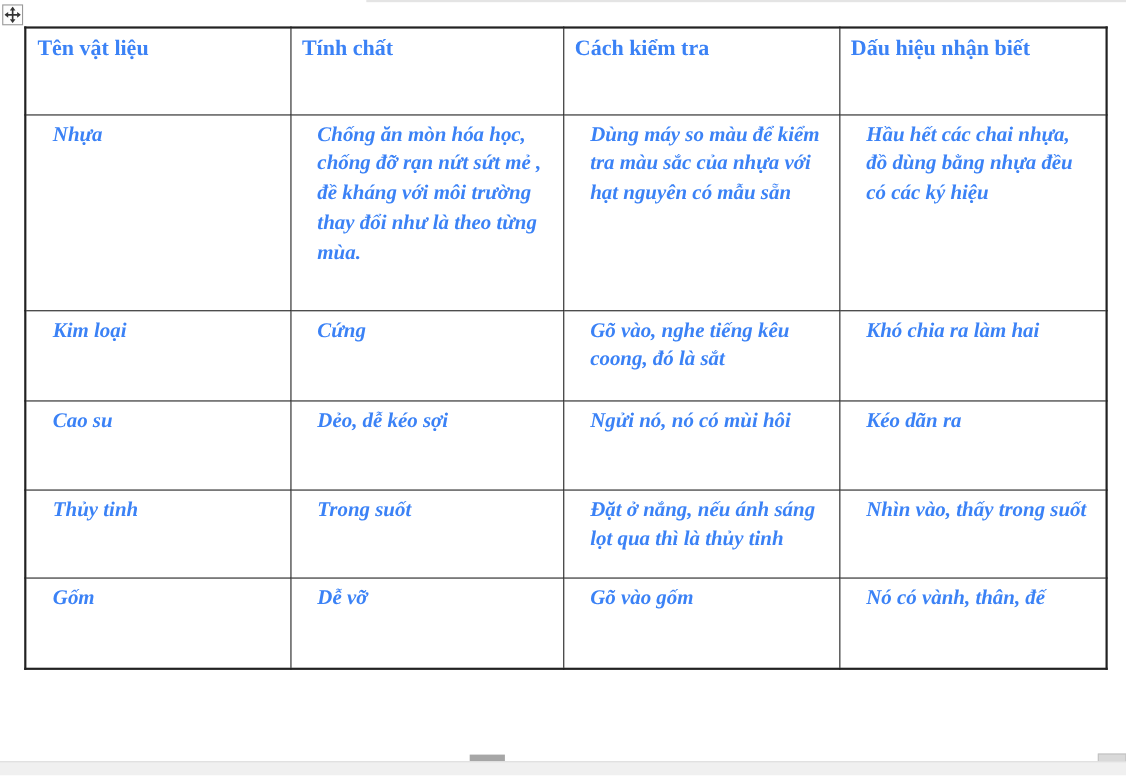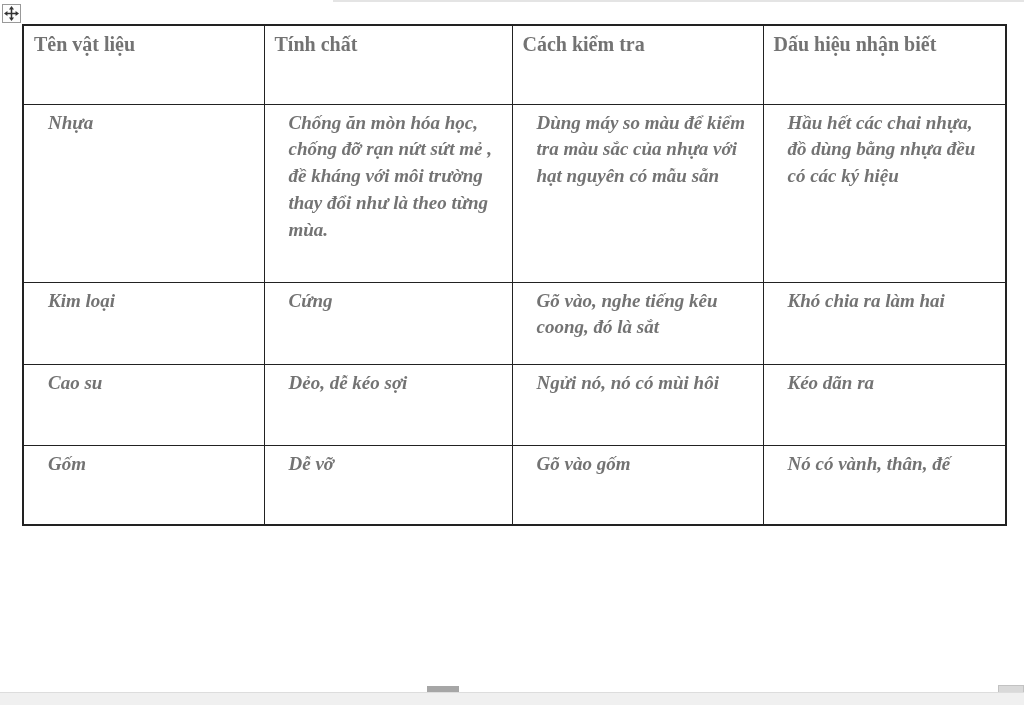--- a/index.html
+++ b/index.html
@@ -7,21 +7,21 @@
     padding: 0;
     background: #ffffff;
   }
   .canvas {
     position: relative;
     width: 1024px;
     height: 705px;
     background: #ffffff;
     overflow: hidden;
     font-family: "Liberation Serif", "DejaVu Serif", serif;
-    color: #737373;
+    color: #3b82f6;
   }
 
   
   .top-edge-line {
     position: absolute;
     left: 333px;
     top: 0px;
     width: 691px;
     height: 2px;
     background: #e4e4e4;
@@ -166,20 +166,26 @@
         <td>Gõ vào, nghe tiếng kêu coong, đó là sắt</td>
         <td>Khó chia ra làm hai</td>
       </tr>
       <tr>
         <td>Cao su</td>
         <td>Dẻo, dễ kéo sợi</td>
         <td>Ngửi nó, nó có mùi hôi</td>
         <td>Kéo dãn ra</td>
       </tr>
       <tr>
+        <td>Thủy tinh</td>
+        <td>Trong suốt</td>
+        <td>Đặt ở nắng, nếu ánh sáng lọt qua thì là thủy tinh</td>
+        <td>Nhìn vào, thấy trong suốt</td>
+      </tr>
+      <tr>
         <td>Gốm</td>
         <td>Dễ vỡ</td>
         <td>Gõ vào gốm</td>
         <td>Nó có vành, thân, đế</td>
       </tr>
     </tbody>
   </table>
 
   <div class="scroll-nub-left"></div>
   <div class="scroll-nub-right"></div>

